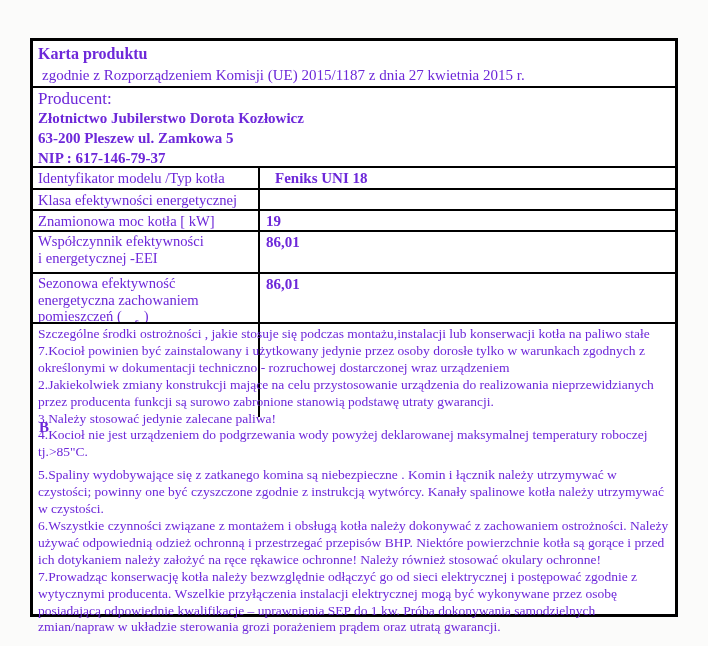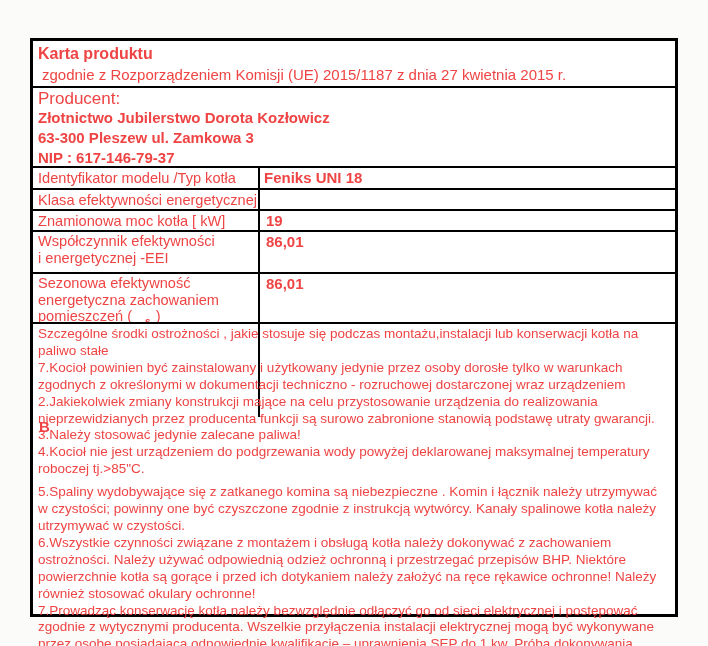--- a/index.html
+++ b/index.html
@@ -5,22 +5,22 @@
   html, body {
     margin: 0;
     padding: 0;
     background: #fafafa;
   }
   .page {
     position: relative;
     width: 708px;
     height: 646px;
     background: #fbfbfa;
-    font-family: Liberation Sans, sans-serif;
-    color: #ef4444;
+    font-family: Liberation Serif, serif;
+    color: #6d28d9;
     overflow: hidden;
   }
   .doc {
     position: absolute;
     left: 30px;
     top: 38px;
     width: 648px;
     height: 579px;
     box-sizing: border-box;
     border: 3px solid #000;
@@ -88,21 +88,21 @@
     font-size: 15px;
     line-height: 18px;
     padding: 1px 0 0 6px;
   }
   .row-1 { height: 22px; }
   .row-2 { height: 21px; flex-direction: column; }
   .row-3 { height: 21px; }
   .row-4 { height: 42px; }
   .row-5 { height: 50px; }
   .row-4 .spec-label, .row-5 .spec-label { line-height: 16.5px; }
-  .row-1 .spec-value { padding-left: 4px; }
+  .row-1 .spec-value { padding-left: 15px; }
   .sub-s {
     font-size: 10px;
     font-weight: bold;
     vertical-align: -4px;
     margin-left: 13px;
   }
   .sub-suffix { margin-left: 5px; }
   
   .sec-precautions {
     box-sizing: border-box;
@@ -120,21 +120,21 @@
   <div class="doc">
 
     <div class="sec-title">
       <p class="doc-title">Karta produktu</p>
       <p class="doc-subtitle">zgodnie z Rozporządzeniem Komisji (UE) 2015/1187 z dnia 27 kwietnia 2015 r.</p>
     </div>
 
     <div class="sec-producer">
       <p class="producer-label">Producent:</p>
       <p class="producer-line">Złotnictwo Jubilerstwo Dorota Kozłowicz</p>
-      <p class="producer-line">63-300 Pleszew ul. Zamkowa 3</p>
+      <p class="producer-line">63-200 Pleszew ul. Zamkowa 5</p>
       <p class="producer-line">NIP : 617-146-79-37</p>
     </div>
 
     <div class="spec-table">
 
       <div class="spec-row row-1">
         <div class="spec-label">Identyfikator modelu /Typ kotła</div>
         <div class="spec-value">Feniks UNI 18</div>
       </div>
 

